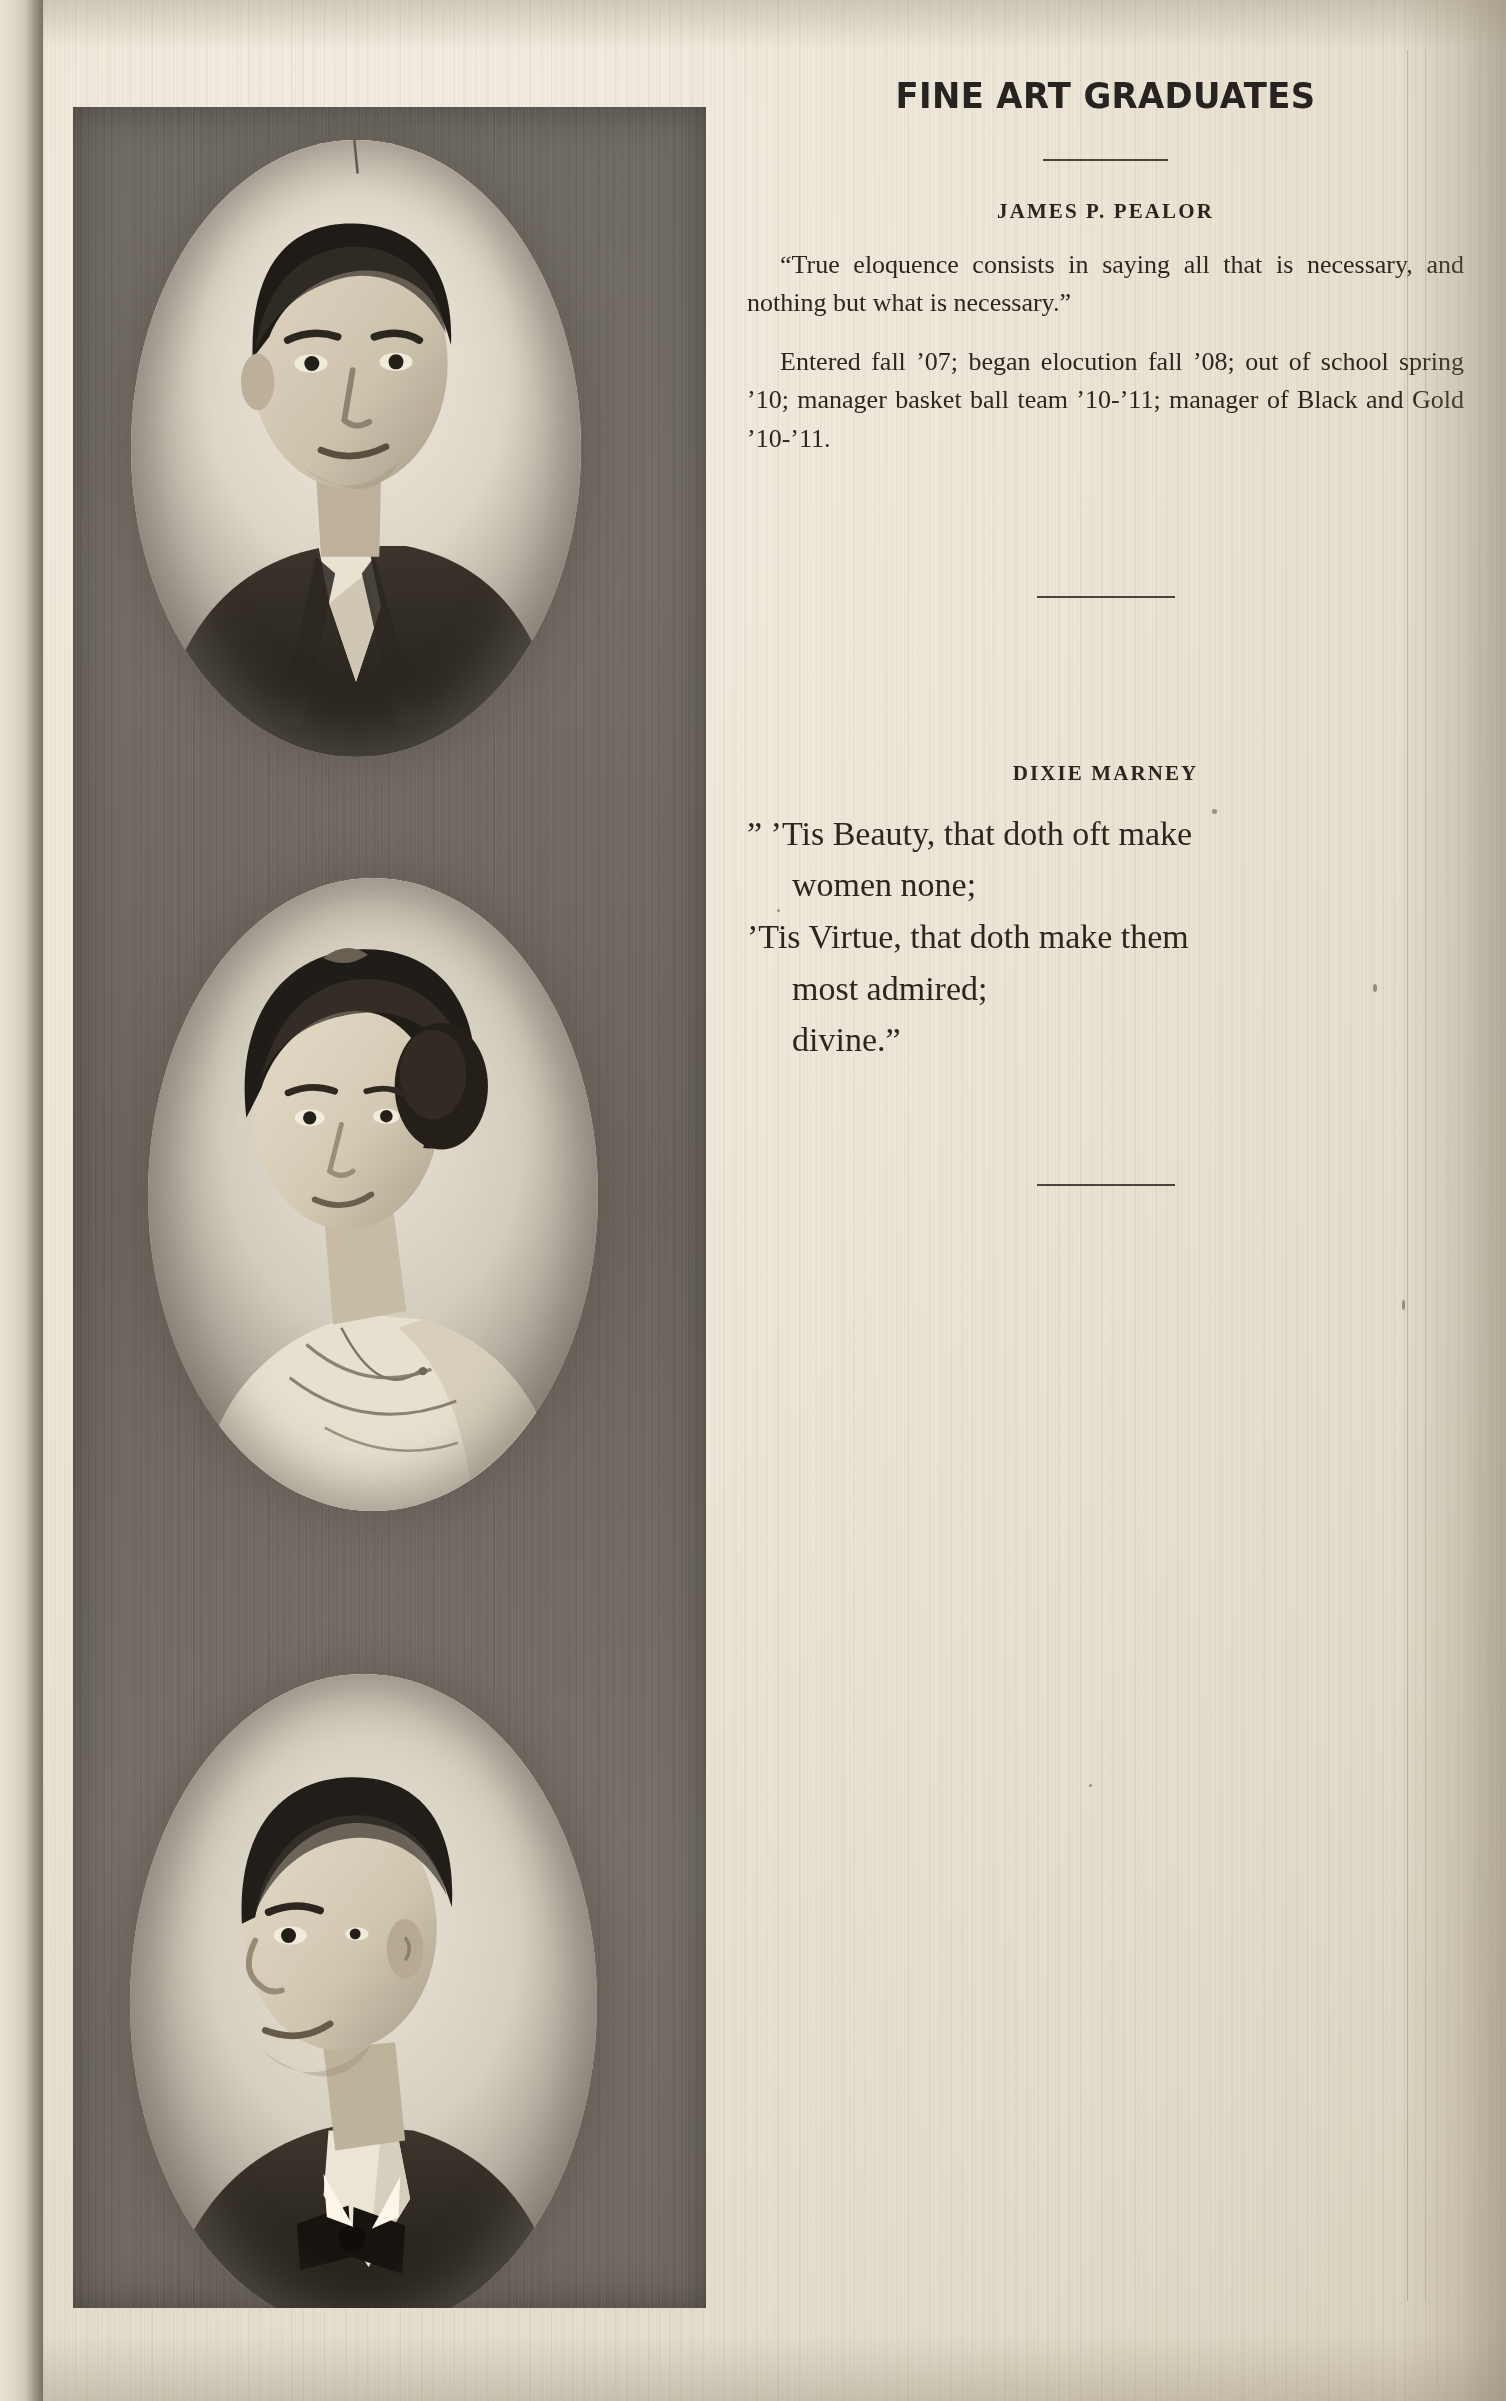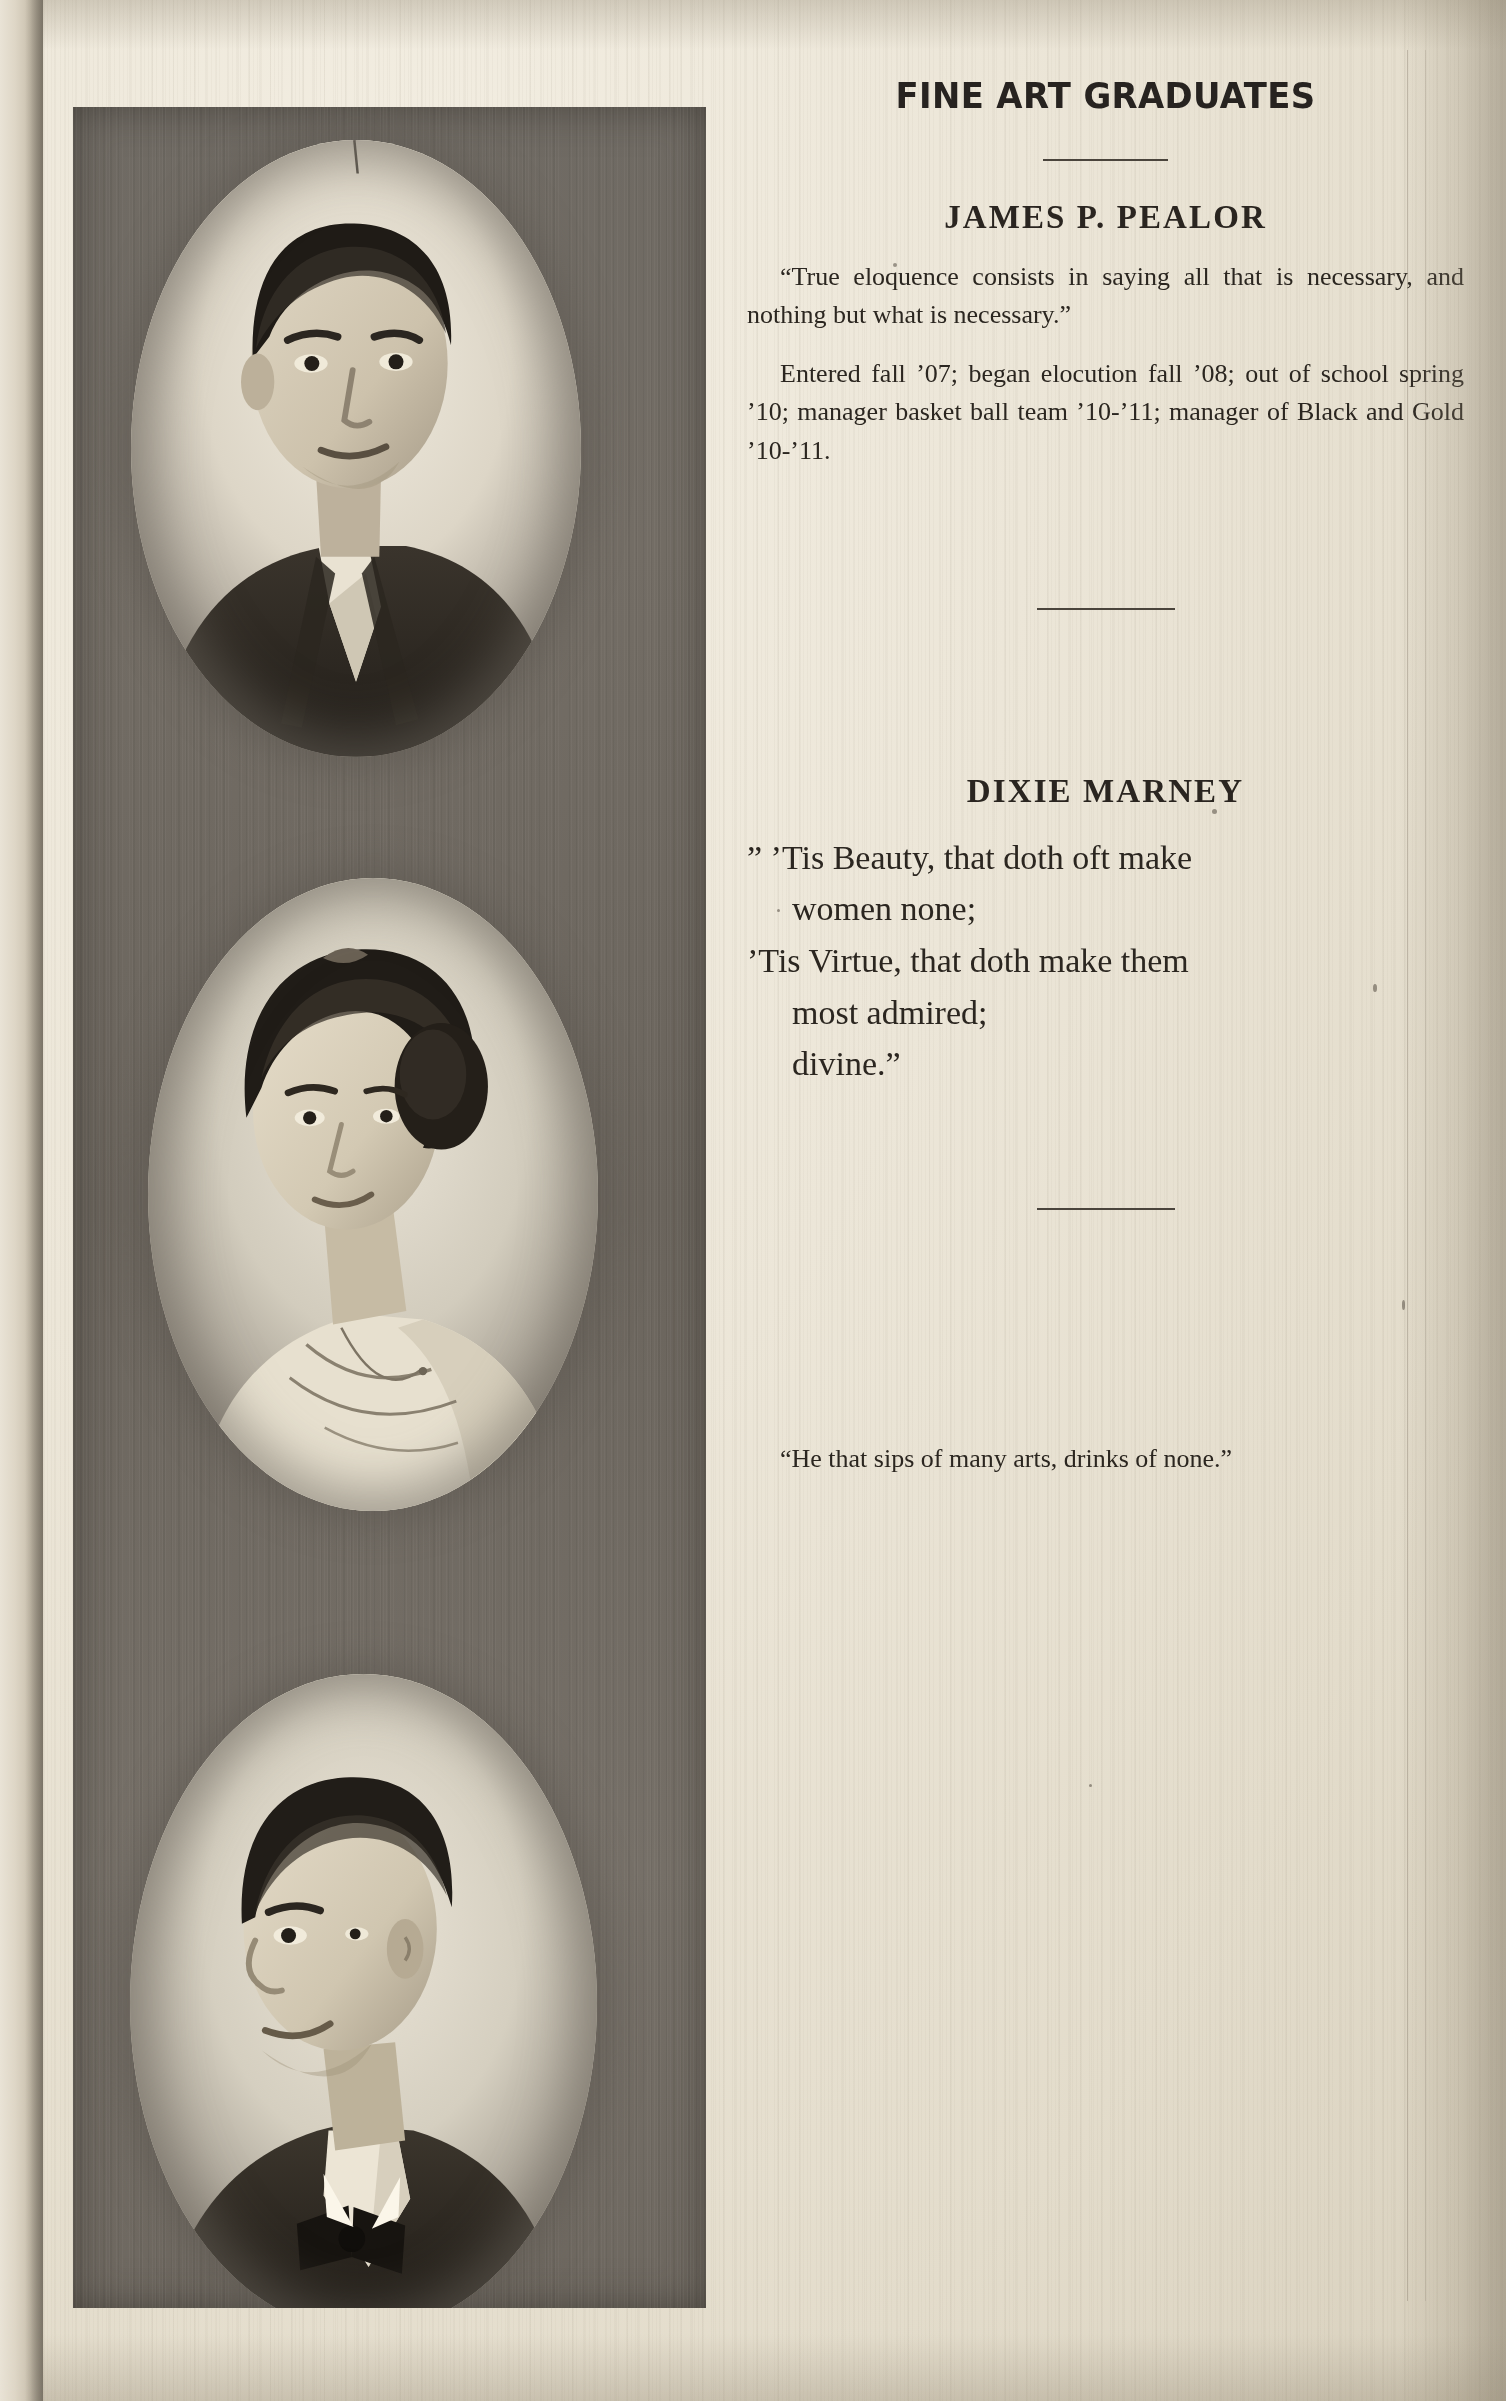--- a/index.html
+++ b/index.html
@@ -148,21 +148,21 @@
   .divider {
     width: 125px;
     height: 0;
     border-top: 2.5px solid #4a443c;
     margin: 43px auto 38px auto;
   }
   .divider.wide { width: 138px; }
   .entry-name {
     font-family: "Liberation Serif", serif;
     font-weight: bold;
-    font-size: 33px;
+    font-size: 21px;
     letter-spacing: 2.1px;
     text-align: center;
     margin: 0 0 21.7px 0;
     color: #2a2520;
   }
   .body {
     font-family: "Liberation Serif", serif;
     font-size: 26px;
     line-height: 1.48;
     text-align: justify;
@@ -389,21 +389,20 @@
         <span class="l hang">women none;</span>
         <span class="l">’Tis Virtue, that doth make them</span>
         <span class="l hang">most admired;</span>
         <span class="l hang">divine.”</span>
       </div>
 
       <div class="spacer-md"></div>
       <div class="divider wide"></div>
       <div class="spacer-xl"></div>
 
-      <p class="body indent">“He that sips of many arts, drinks of none.”</p>
 
     </div>
 
     <div class="scan-line" style="right:98px;"></div>
     <div class="scan-line" style="right:80px; opacity:.5;"></div>
 
     <div class="speck" style="left:850px; top:263px; width:4.2px; height:4.2px;"></div>
     <div class="speck" style="left:1169px; top:809px; width:5px; height:5px;"></div>
     <div class="speck" style="left:1330px; top:984px; width:4.2px; height:7.5px;"></div>
     <div class="speck" style="left:1359px; top:1300px; width:3.3px; height:10px;"></div>

